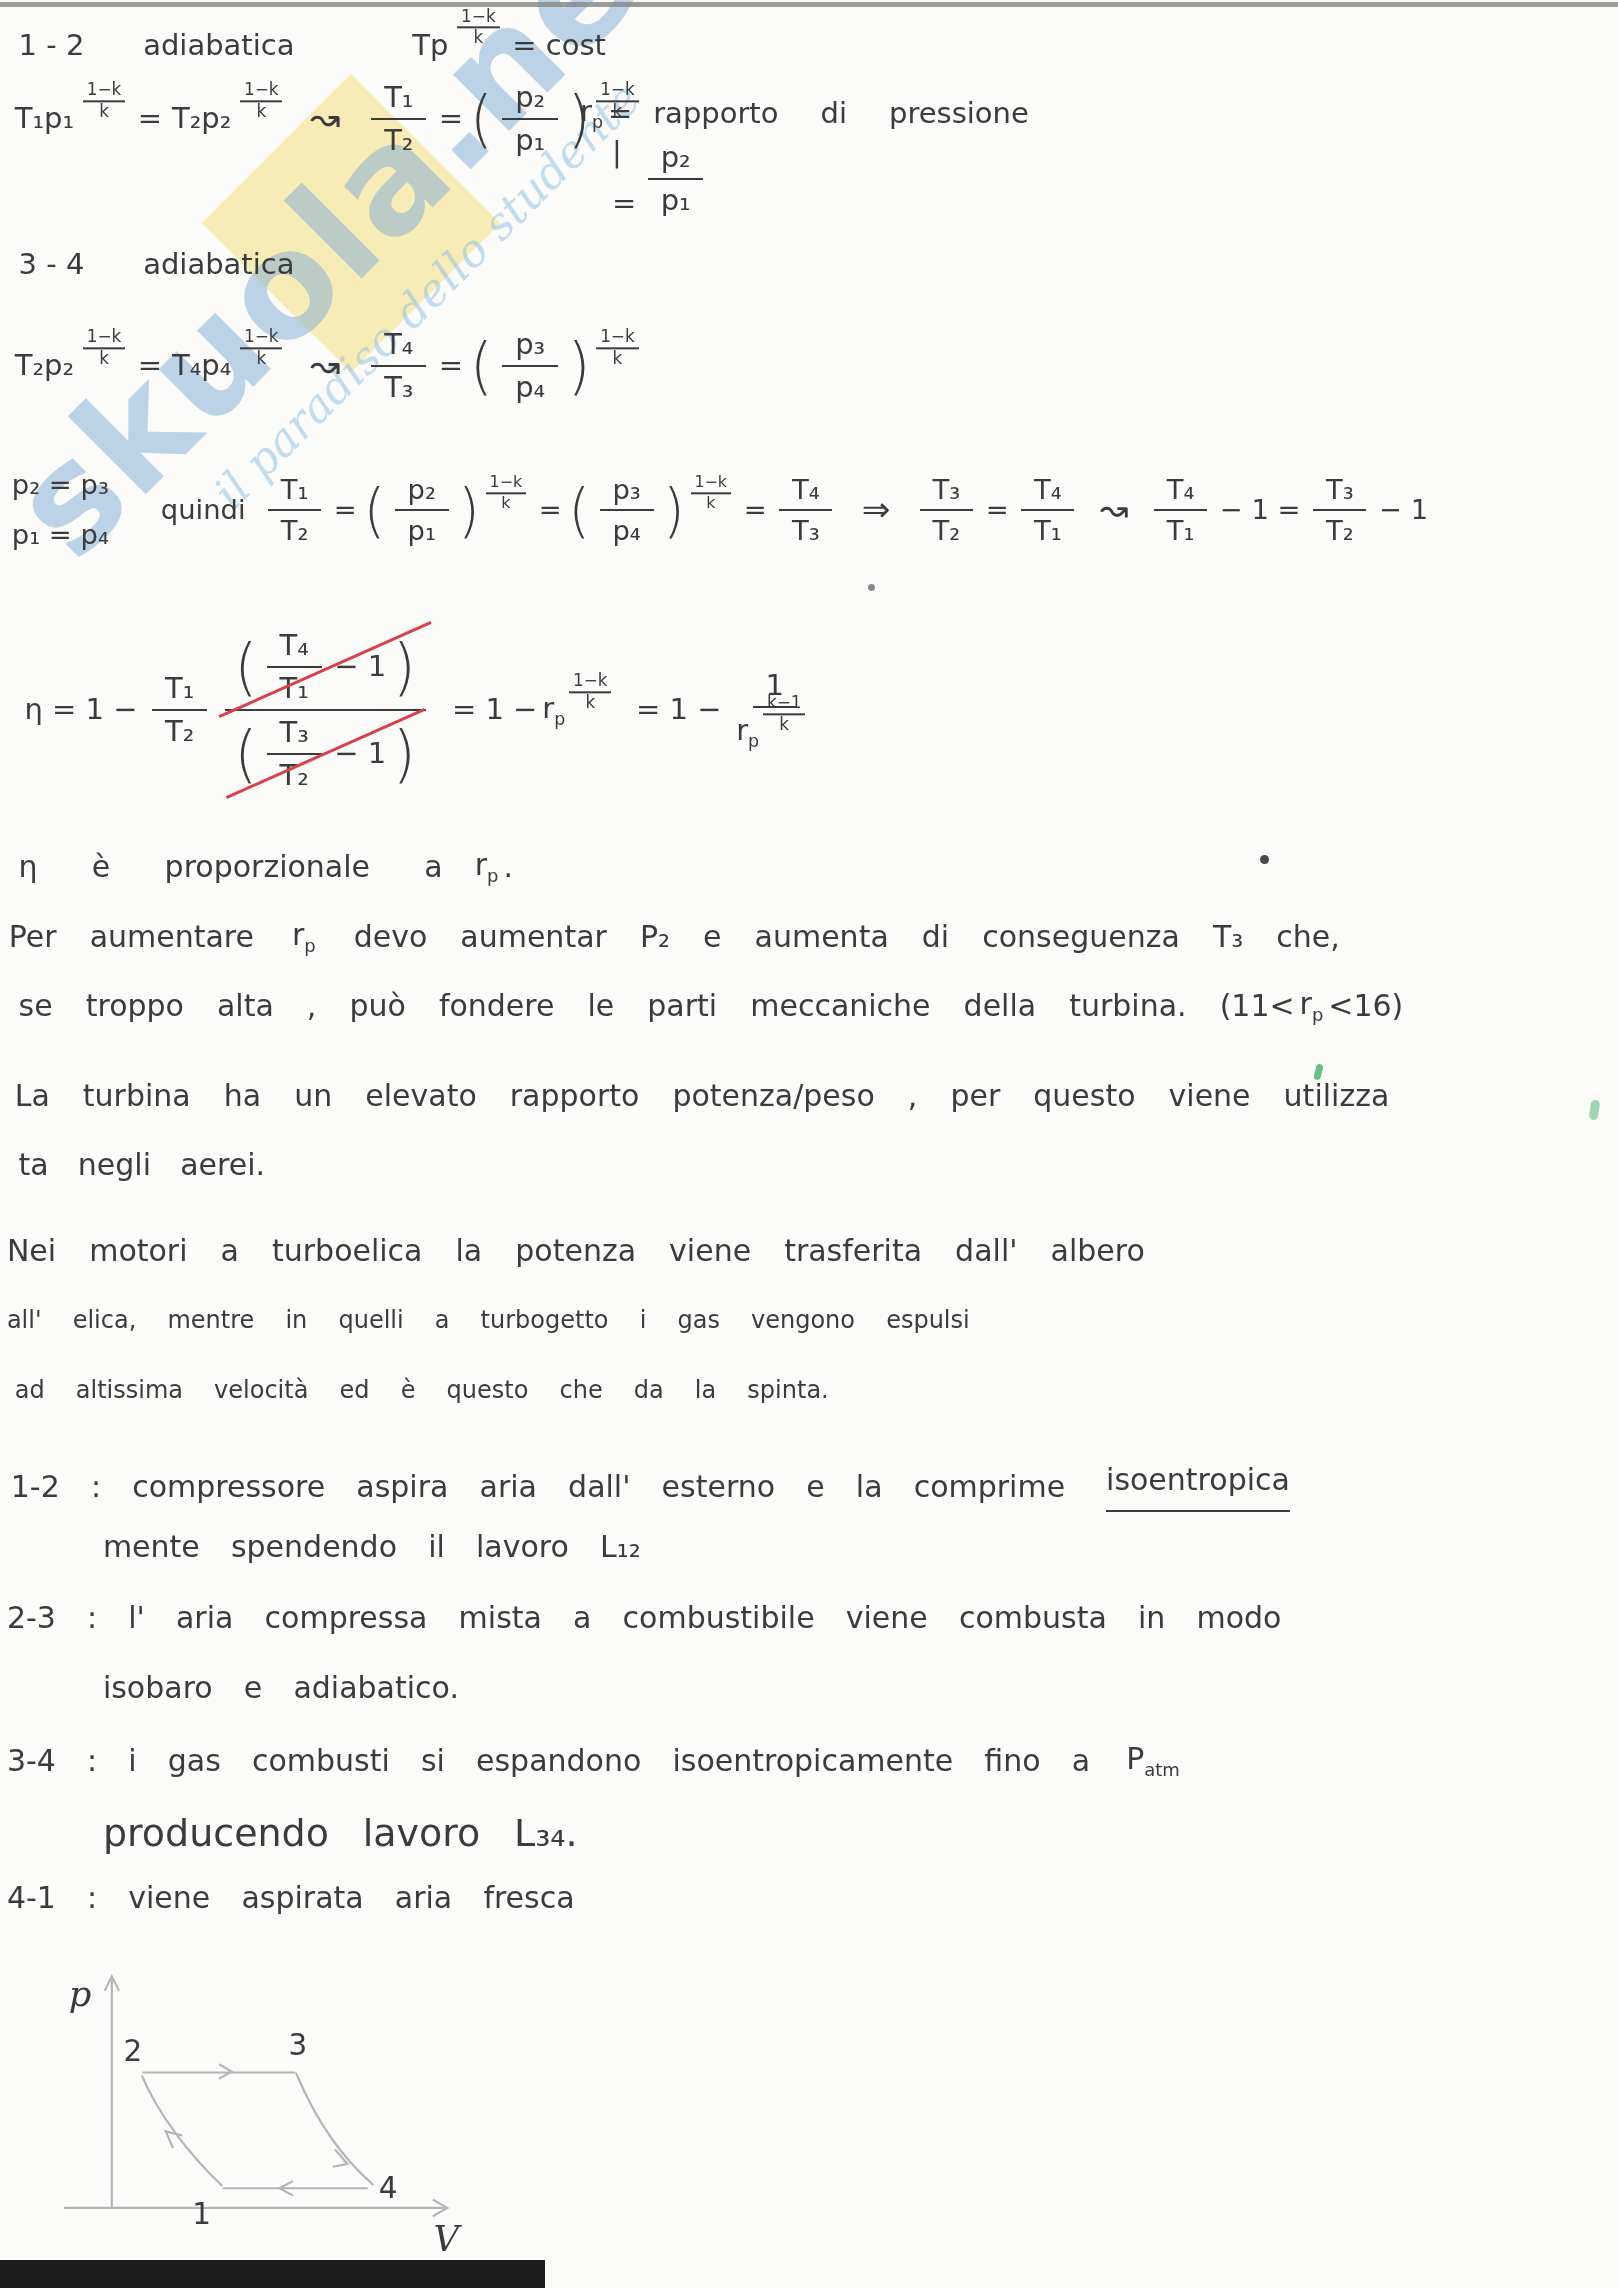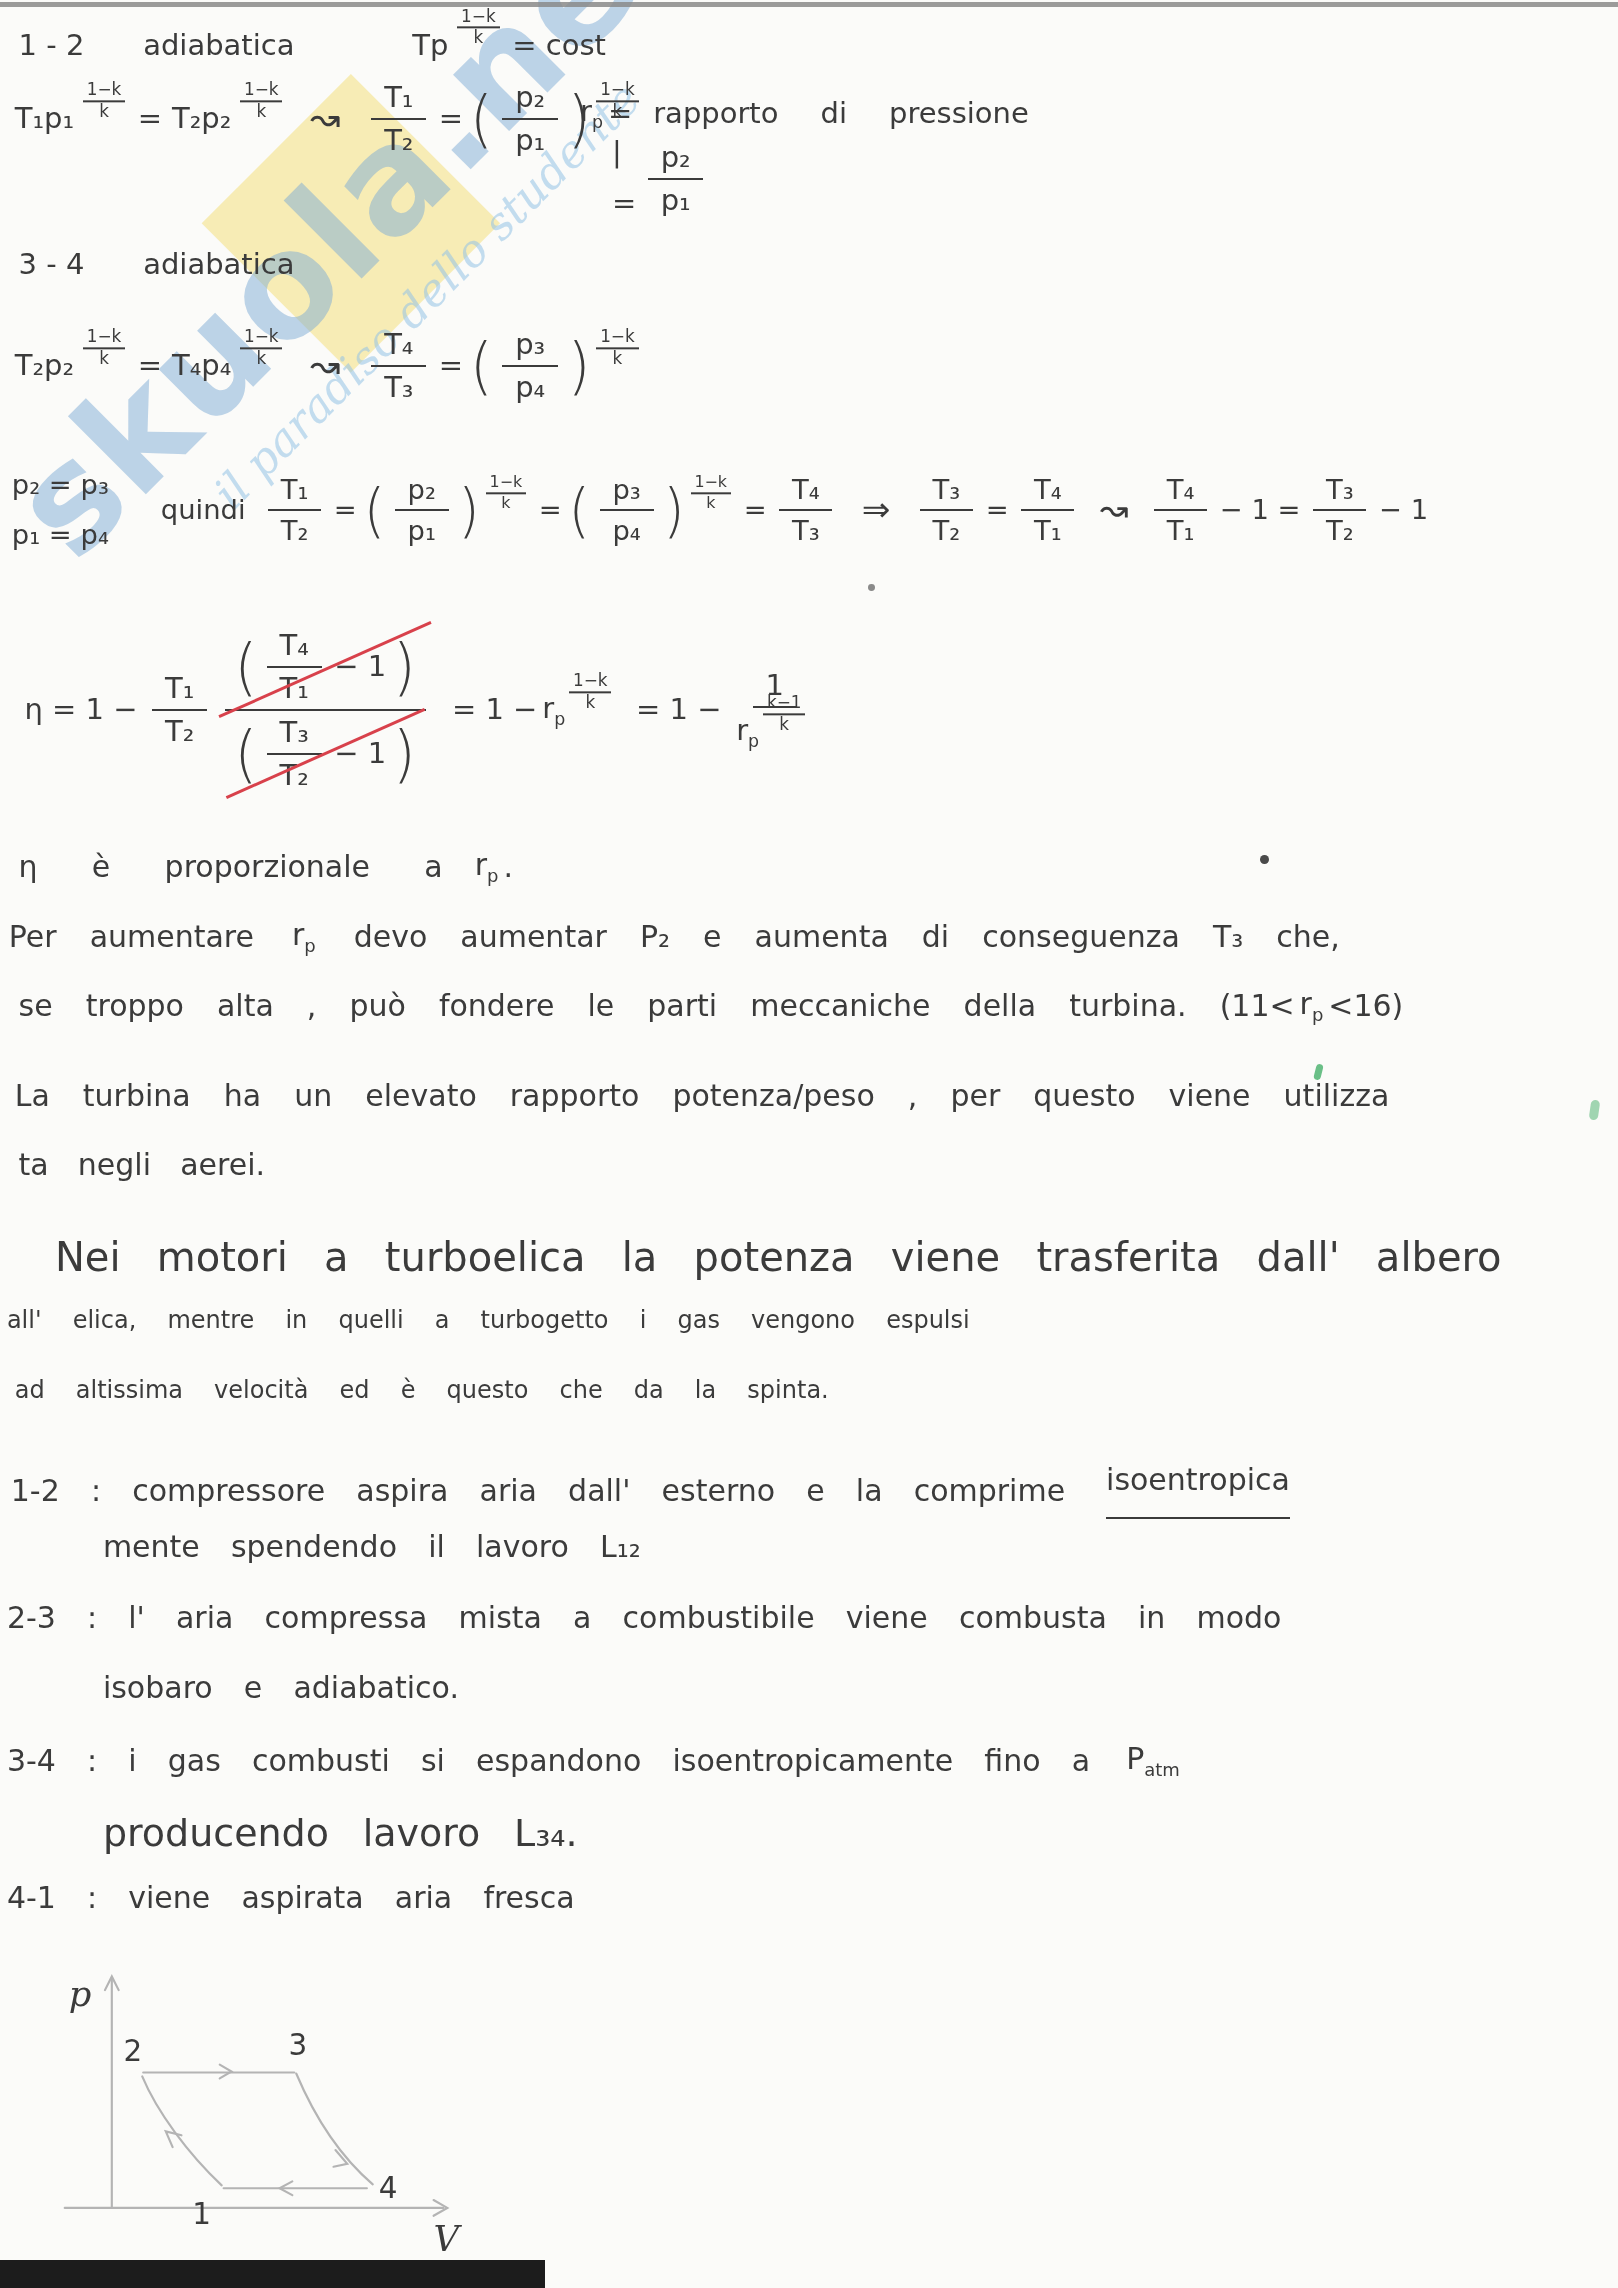--- a/index.html
+++ b/index.html
@@ -20,21 +20,21 @@
     background:var(--diamond);z-index:1;}
   .wm-brand{position:relative;z-index:2;font-size:145px;font-weight:bold;
     letter-spacing:2px;color:var(--brand);line-height:1;}
   .wm-tagline{position:relative;z-index:2;font-family:"DejaVu Serif",serif;
     font-style:italic;font-size:45px;color:var(--tagline);margin-top:9.8px;}
 
   
   .notes{position:absolute;inset:0;z-index:2;}
   .line{position:absolute;display:flex;align-items:center;color:var(--ink);line-height:1.2;}
   .tk{white-space:pre;margin:0 4.9px;}
-  .tk.ul{border-bottom:2px solid var(--ink);padding-bottom:19px;}
+  .tk.ul{border-bottom:2px solid var(--ink);padding-bottom:12px;}
   .gap{display:inline-block;flex:none;}
   .frac{display:inline-flex;flex-direction:column;align-items:center;margin:0 7.8px;line-height:1.15;}
   .frac > .num{display:flex;align-items:center;justify-content:center;
     border-bottom:2.5px solid var(--ink);padding:1px 7.8px 3.9px;}
   .frac > .den{display:flex;align-items:center;justify-content:center;padding-top:3.9px;}
   .frac.strike > .num,.frac.strike > .den{position:relative;}
   .frac.strike > .num::after,.frac.strike > .den::after{
     content:"";position:absolute;left:-15.7px;right:-15.7px;top:50%;
     border-top:3.4px solid var(--strike);transform:rotate(-24deg);}
   .sfrac{display:inline-flex;flex-direction:column;align-items:center;
@@ -364,21 +364,21 @@
         <span class="tk">se troppo alta , può fondere le parti meccaniche della turbina. (11&lt;</span>
         <span class="bs"><span>r</span><sub>p</sub></span>
         <span class="tk">&lt;16)</span>
       </div>
       <div class="line" style="left: 9.8px; top: 1078px; font-size: 30px; word-spacing: 23.5px;">
         <span class="tk">La turbina ha un elevato rapporto potenza/peso , per questo viene utilizza</span>
       </div>
       <div class="line" style="left: 13.7px; top: 1147px; font-size: 30px; word-spacing: 19.6px;">
         <span class="tk">ta negli aerei.</span>
       </div>
-      <div class="line" style="left: 2px; top: 1233px; font-size: 40px; word-spacing: 23.5px; margin-left: 48px;">
+      <div class="line" style="left: 2px; top: 1233px; font-size: 30px; word-spacing: 23.5px;">
         <span class="tk">Nei motori a turboelica la potenza viene trasferita dall' albero</span>
       </div>
       <div class="line" style="left: 2px; top: 1306px; font-size: 24px; word-spacing: 23.5px;">
         <span class="tk">all' elica, mentre in quelli a turbogetto i gas vengono espulsi</span>
       </div>
       <div class="line" style="left: 9.8px; top: 1376px; font-size: 24px; word-spacing: 23.5px;">
         <span class="tk">ad altissima velocità ed è questo che da la spinta.</span>
       </div>
       <div class="line" style="left: 5.9px; top: 1462px; font-size: 30px; word-spacing: 21.6px;">
         <span class="tk">1-2 : compressore aspira aria dall' esterno e la comprime </span>

